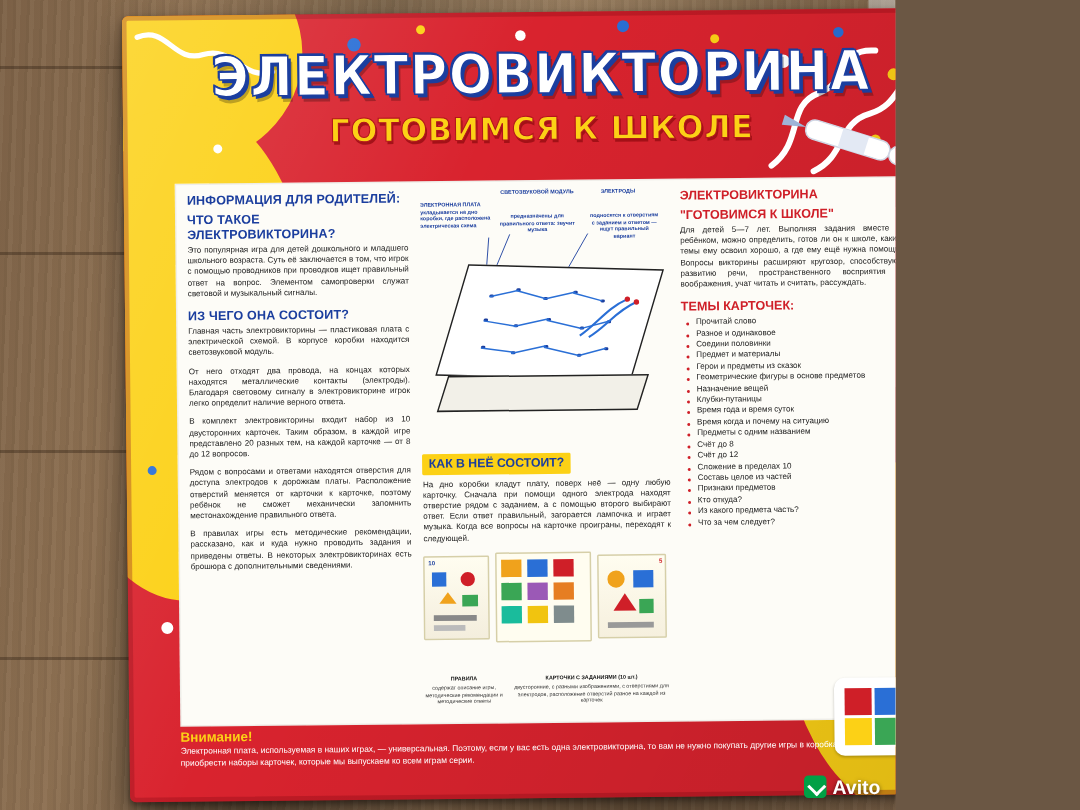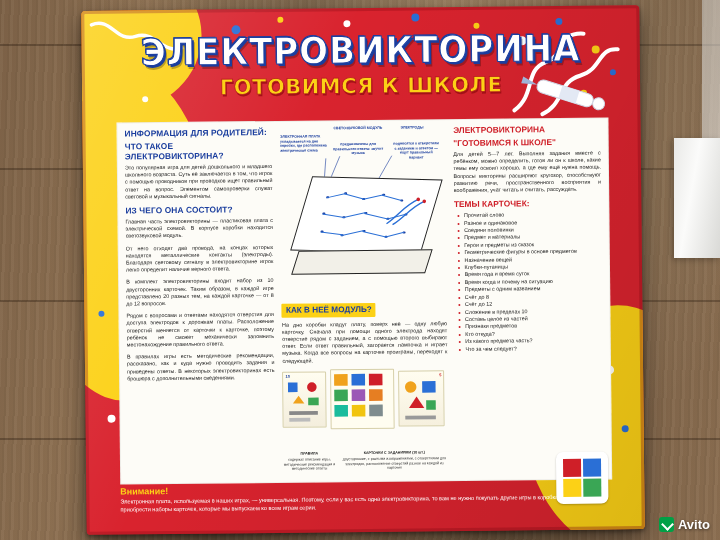--- a/index.html
+++ b/index.html
@@ -8,21 +8,21 @@
     background: #6b5744;
   }
   body {
     width: 720px;
     height: 540px;
     overflow: hidden;
     font-family: "Liberation Sans", sans-serif;
   }
   .scene {
     position: relative;
-    width: 720px;
+    width: 597px;
     height: 540px;
     overflow: hidden;
     background:
       repeating-linear-gradient(92deg,
         rgba(0,0,0,0.05) 0px, rgba(0,0,0,0.05) 2px,
         rgba(255,255,255,0.03) 2px, rgba(255,255,255,0.03) 5px,
         rgba(0,0,0,0.02) 5px, rgba(0,0,0,0.02) 9px),
       linear-gradient(100deg, #7d6247 0%, #8d7052 18%, #6e573f 38%, #8a6d50 55%, #755c42 75%, #8b6e51 100%);
   }
   
@@ -519,21 +519,21 @@
               <svg class="probe" viewBox="0 0 54 30">
                 <path d="M2 28 C14 20 20 10 34 4" stroke="#2a6fd6" stroke-width="1.4" fill="none"></path>
                 <path d="M8 29 C20 22 26 12 40 6" stroke="#2a6fd6" stroke-width="1.4" fill="none"></path>
                 <circle cx="34" cy="4" r="1.8" fill="#cf1f28"></circle>
                 <circle cx="40" cy="6" r="1.8" fill="#cf1f28"></circle>
               </svg>
             </div>
           </div>
 
           <div class="yellow-box">
-            <h3>КАК В НЕЁ МОДУЛЬ?</h3>
+            <h3>КАК В НЕЁ СОСТОИТ?</h3>
           </div>
           <p class="body">На дно коробки кладут плату, поверх неё — одну любую карточку. Сначала при помощи одного электрода находят отверстие рядом с заданием, а с помощью второго выбирают ответ. Если ответ правильный, загорается лампочка и играет музыка. Когда все вопросы на карточке проиграны, переходят к следующей.</p>
 
           <div class="cards">
             <div class="card" style="left:0px;top:2px;width:44px;height:56px;background:linear-gradient(#fffdf0,#f4eedd)">
               <span class="card-label">10</span>
               <svg viewBox="0 0 44 56" style="width:100%;height:100%">
                 <rect x="5" y="10" width="10" height="10" fill="#2a6fd6"></rect>
                 <circle cx="30" cy="15" r="5" fill="#cf1f28"></circle>
                 <polygon points="10,32 16,24 22,32" fill="#f0a21c"></polygon>

